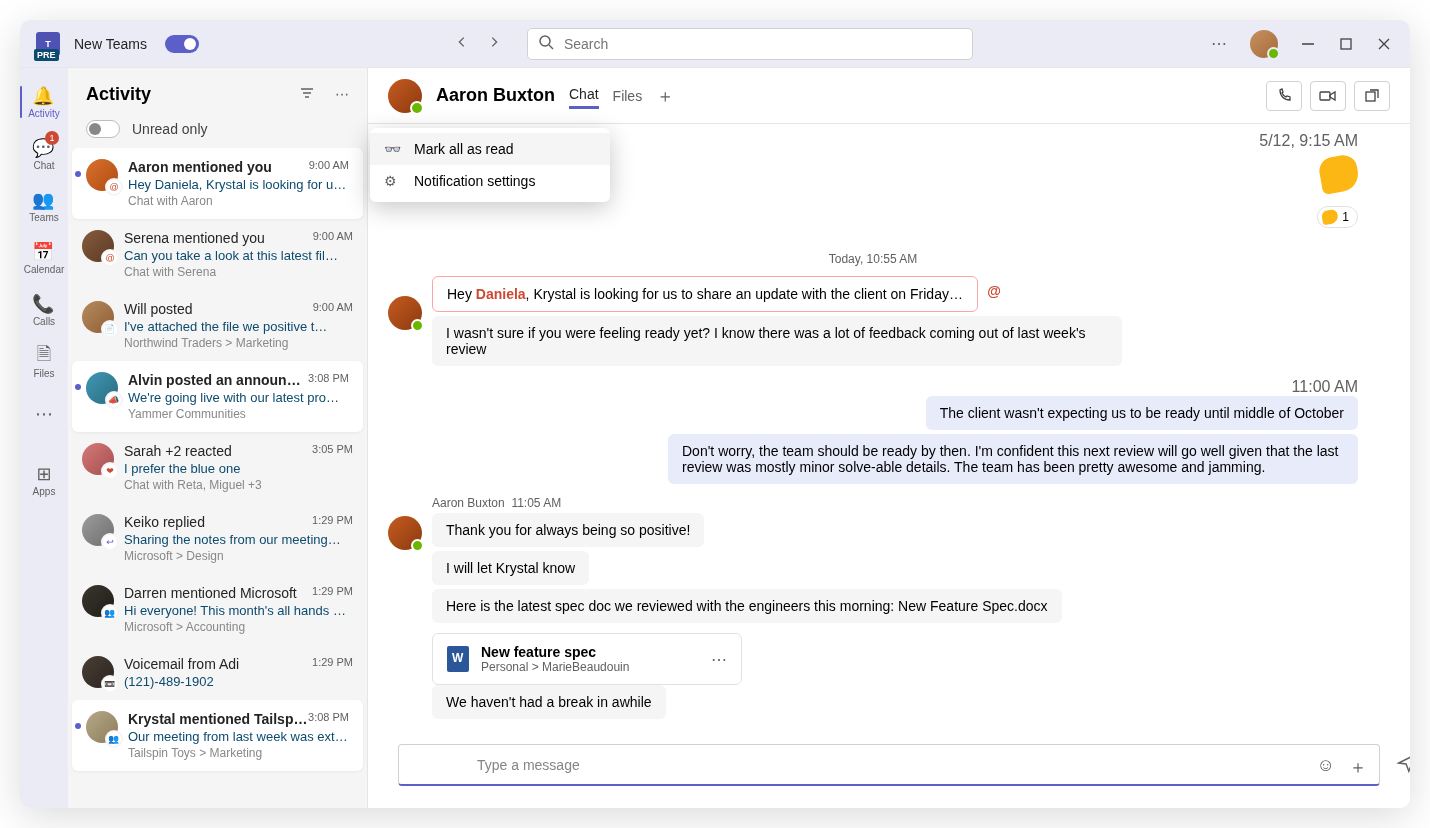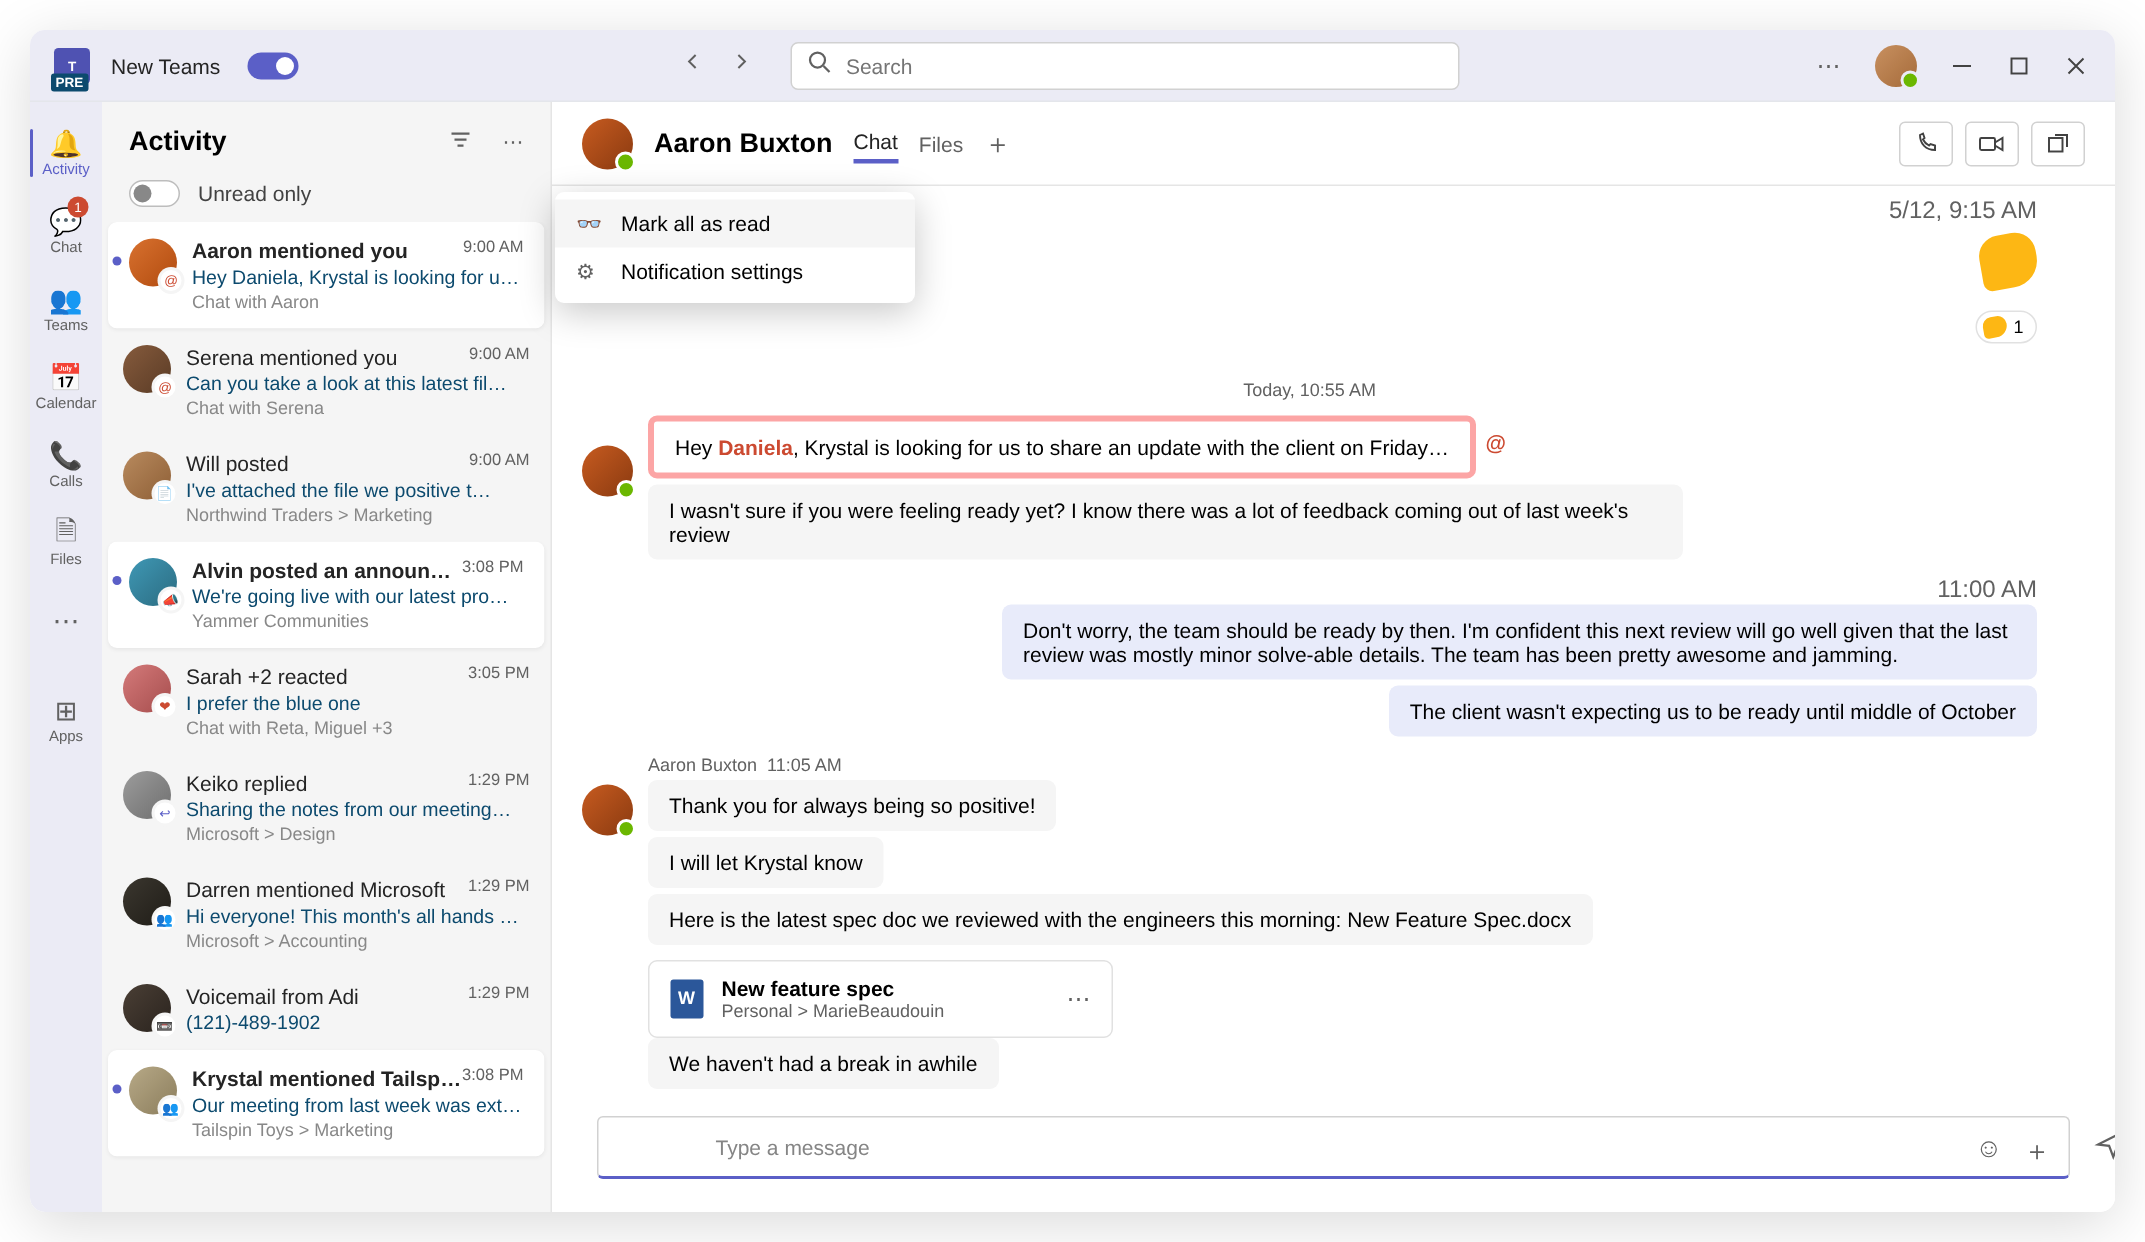--- a/index.html
+++ b/index.html
@@ -71,21 +71,21 @@
   .reaction-big .emoji { display: inline-block; width: 38px; height: 36px; background: #fdb714; border-radius: 14px 14px 18px 6px; transform: rotate(-10deg); }
   .react-count { display: inline-flex; align-items: center; gap: 4px; border: 1px solid #e1e1e1; border-radius: 14px; padding: 3px 8px 3px 4px; font-size: 12px; float: right; margin-top: 4px; }
   .react-count .mini-emoji { width: 16px; height: 14px; background: #fdb714; border-radius: 6px 6px 8px 3px; transform: rotate(-10deg); }
   .divider { text-align: center; font-size: 12px; color: #616161; margin: 24px 0 10px; clear: both; }
   .msg-group { display: flex; gap: 10px; margin-bottom: 8px; }
   .msg-group .mav { width: 34px; height: 34px; border-radius: 50%; background: linear-gradient(135deg,#c75b20,#8a3a10); position: relative; margin-top: 20px; flex-shrink: 0; }
   .msg-group .mav::after { content: ""; position: absolute; width: 9px; height: 9px; background: #6bb700; border: 2px solid #fff; border-radius: 50%; bottom: -2px; right: -2px; }
   .msg-col { flex: 1; }
   .msg-meta { font-size: 12px; color: #616161; margin-bottom: 3px; }
   .bubble { background: #f5f5f5; border-radius: 6px; padding: 9px 14px; font-size: 14px; display: inline-block; max-width: 690px; margin-bottom: 4px; }
-  .bubble.mention { background: #fff; border: 4px solid #fca5a5; position: relative; }
+  .bubble.mention { background: #fff; border: 1px solid #fca5a5; position: relative; }
   .bubble.mention .at-badge { position: absolute; right: -24px; top: 6px; color: #cc4a31; font-weight: 700; font-size: 14px; }
   .bubble .mention-name { color: #cc4a31; font-weight: 700; }
   .msg-group.mine { justify-content: flex-end; }
   .msg-group.mine .msg-col { display: flex; flex-direction: column; align-items: flex-end; }
   .bubble.mine { background: #e8ebfa; }
   .file-card { border: 1px solid #e1e1e1; border-radius: 6px; padding: 10px 14px; display: flex; align-items: center; gap: 12px; width: 310px; margin-top: 6px; background: #fff; }
   .file-card .ficon { width: 22px; height: 26px; background: #2b579a; border-radius: 2px; position: relative; flex-shrink: 0; }
   .file-card .ficon::after { content: "W"; color: #fff; font-size: 12px; font-weight: 700; position: absolute; left: 5px; top: 5px; }
   .file-card .finfo { flex: 1; }
   .file-card .fname { font-size: 14px; font-weight: 600; }
@@ -387,22 +387,22 @@
             <div class="msg-group">
               <div class="mav"></div>
               <div class="msg-col">
                 <div><div class="bubble mention"><span>Hey </span><span class="mention-name">Daniela</span><span>, Krystal is looking for us to share an update with the client on Friday…</span><span class="at-badge">@</span></div></div>
                 <div><div class="bubble">I wasn't sure if you were feeling ready yet? I know there was a lot of feedback coming out of last week's review</div></div>
               </div>
             </div>
             <div class="ts-right">11:00 AM</div>
             <div class="msg-group mine">
               <div class="msg-col">
+                <div><div class="bubble mine">The client wasn't expecting us to be ready until middle of October</div></div>
                 <div><div class="bubble mine">Don't worry, the team should be ready by then. I'm confident this next review will go well given that the last review was mostly minor solve-able details. The team has been pretty awesome and jamming.</div></div>
-                <div><div class="bubble mine">The client wasn't expecting us to be ready until middle of October</div></div>
               </div>
             </div>
             <div class="msg-group">
               <div class="mav"></div>
               <div class="msg-col">
                 <div class="msg-meta">Aaron Buxton&nbsp;&nbsp;11:05 AM</div>
                 <div><div class="bubble">Thank you for always being so positive!</div></div>
                 <div><div class="bubble">I will let Krystal know</div></div>
                 <div><div class="bubble">Here is the latest spec doc we reviewed with the engineers this morning: New Feature Spec.docx</div></div>
                 <div class="file-card">

